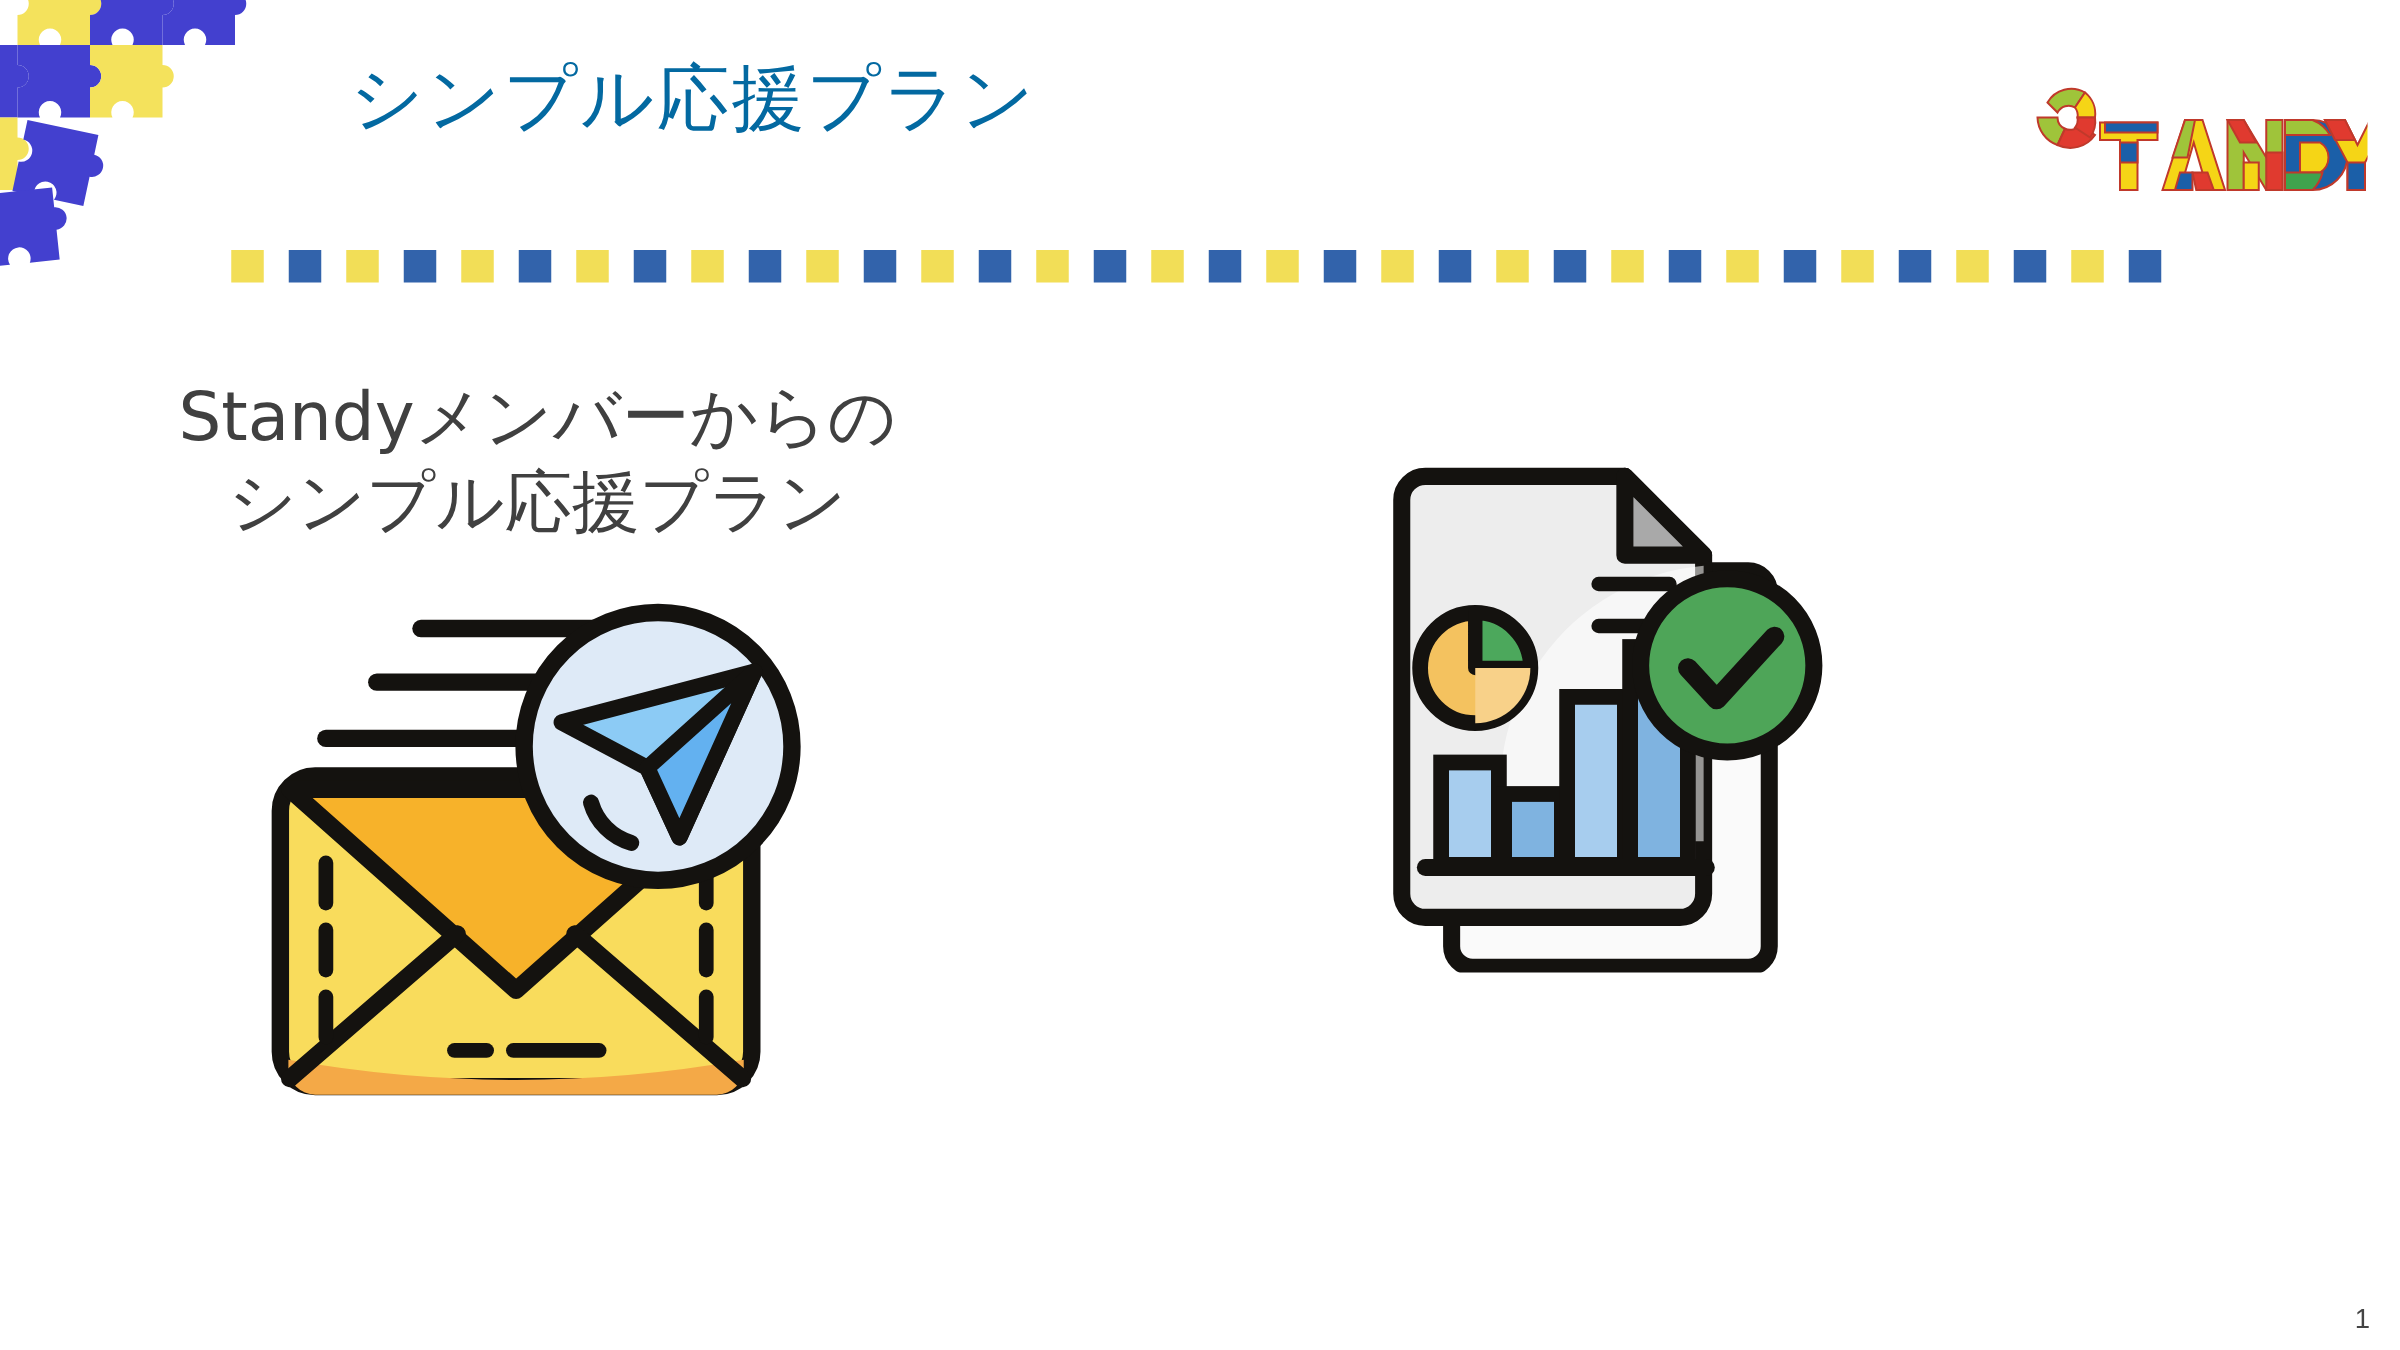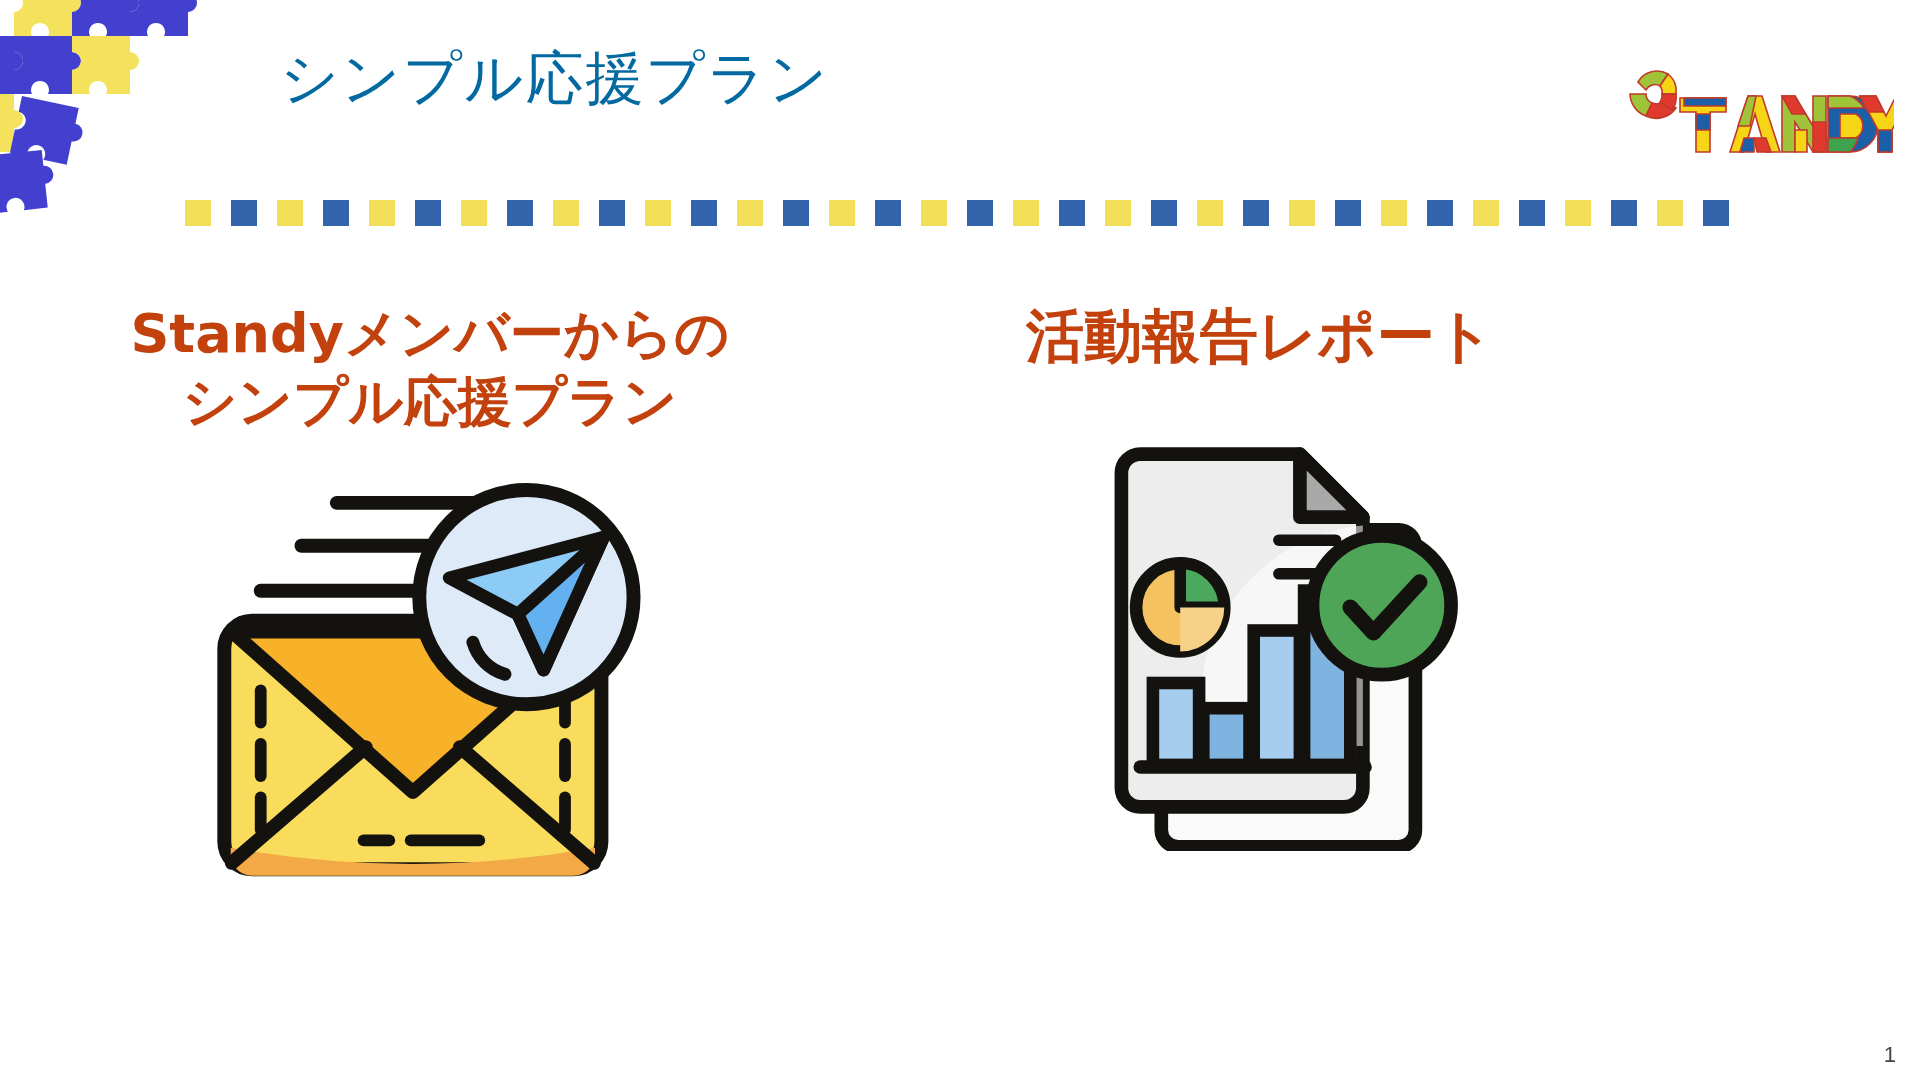--- a/index.html
+++ b/index.html
@@ -68,22 +68,22 @@
     position: absolute;
     top: 300px;
   }
   .col-left  { left: 60px;  width: 740px; }
   .col-right { left: 880px; width: 760px; }
 
   .col-heading {
     text-align: center;
     font-size: 54px;
     line-height: 1.26;
-    font-weight: bold;
-    color: #c2410c;
+    font-weight: normal;
+    color: #404040;
     letter-spacing: 0px;
     font-family: "DejaVu Sans", "Liberation Sans", sans-serif;
   }
   .col-right .col-heading { font-size: 58px; }
 
   .col-art {
     margin-top: 34px;
     display: flex;
     justify-content: center;
     align-items: flex-start;
@@ -258,23 +258,20 @@
 
       <circle cx="300" cy="118" r="100" fill="#DEEAF7" stroke="#14120F" stroke-width="13"></circle>
       <path d="M228 100 L372 62 L316 186 L292 134 Z" fill="#8CCBF5" stroke="#14120F" stroke-width="12" stroke-linejoin="round"></path>
       <path d="M292 134 L372 62 L316 186 Z" fill="#63B1F0" stroke="#14120F" stroke-width="12" stroke-linejoin="round"></path>
       <path d="M250 160 a44 44 0 0 0 30 30" stroke="#14120F" stroke-width="12" fill="none" stroke-linecap="round"></path>
     </svg>
   </div>
 </div>
 
 <div class="col col-right">
-  <div class="col-heading">
-    <div>活動報告レポート</div>
-  </div>
   <div class="col-art">
 
     <svg viewBox="0 0 400 400" width="420" height="420" aria-hidden="true">
 
       <path d="M70 60 h210 a16 16 0 0 1 16 16 v270 a16 16 0 0 1 -16 16 H70 a16 16 0 0 1 -16 -16 V76 a16 16 0 0 1 16 -16 Z" transform="translate(52,34)" fill="#FAFAFA" stroke="#14120F" stroke-width="13"></path>
 
       <path d="M86 22 h152 l60 60 v258 a18 18 0 0 1 -18 18 H86 a18 18 0 0 1 -18 -18 V40 a18 18 0 0 1 18 -18 Z" fill="#EDEDED" stroke="#14120F" stroke-width="13" stroke-linejoin="round"></path>
       <path d="M238 22 l60 60 h-60 Z" fill="#A9A9A9" stroke="#14120F" stroke-width="13" stroke-linejoin="round"></path>
 
       <path d="M298 90 a170 170 0 0 0 -150 210 h150 Z" fill="#FFFFFF" opacity="0.55"></path>

